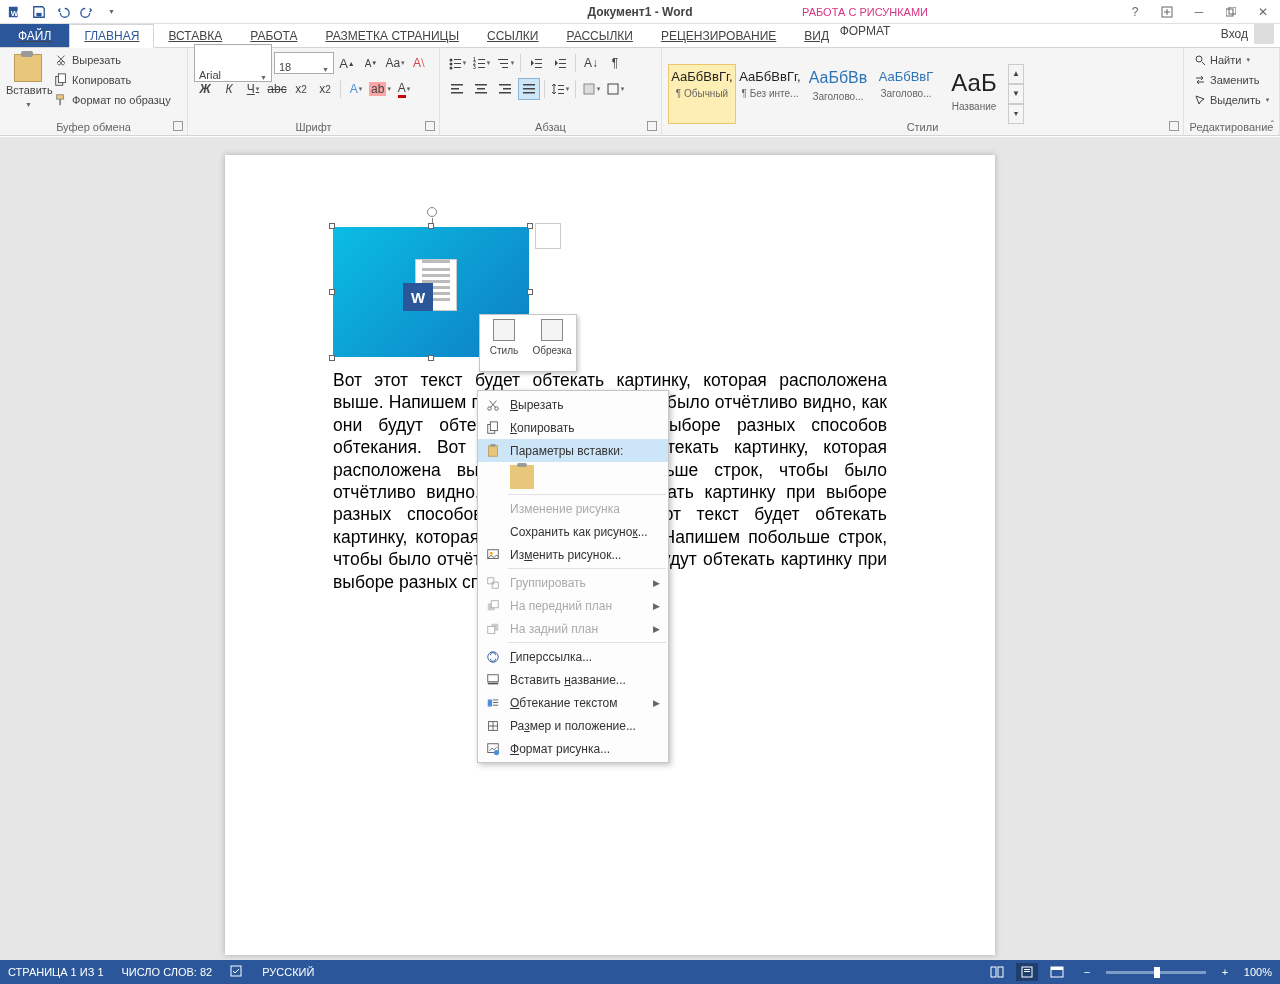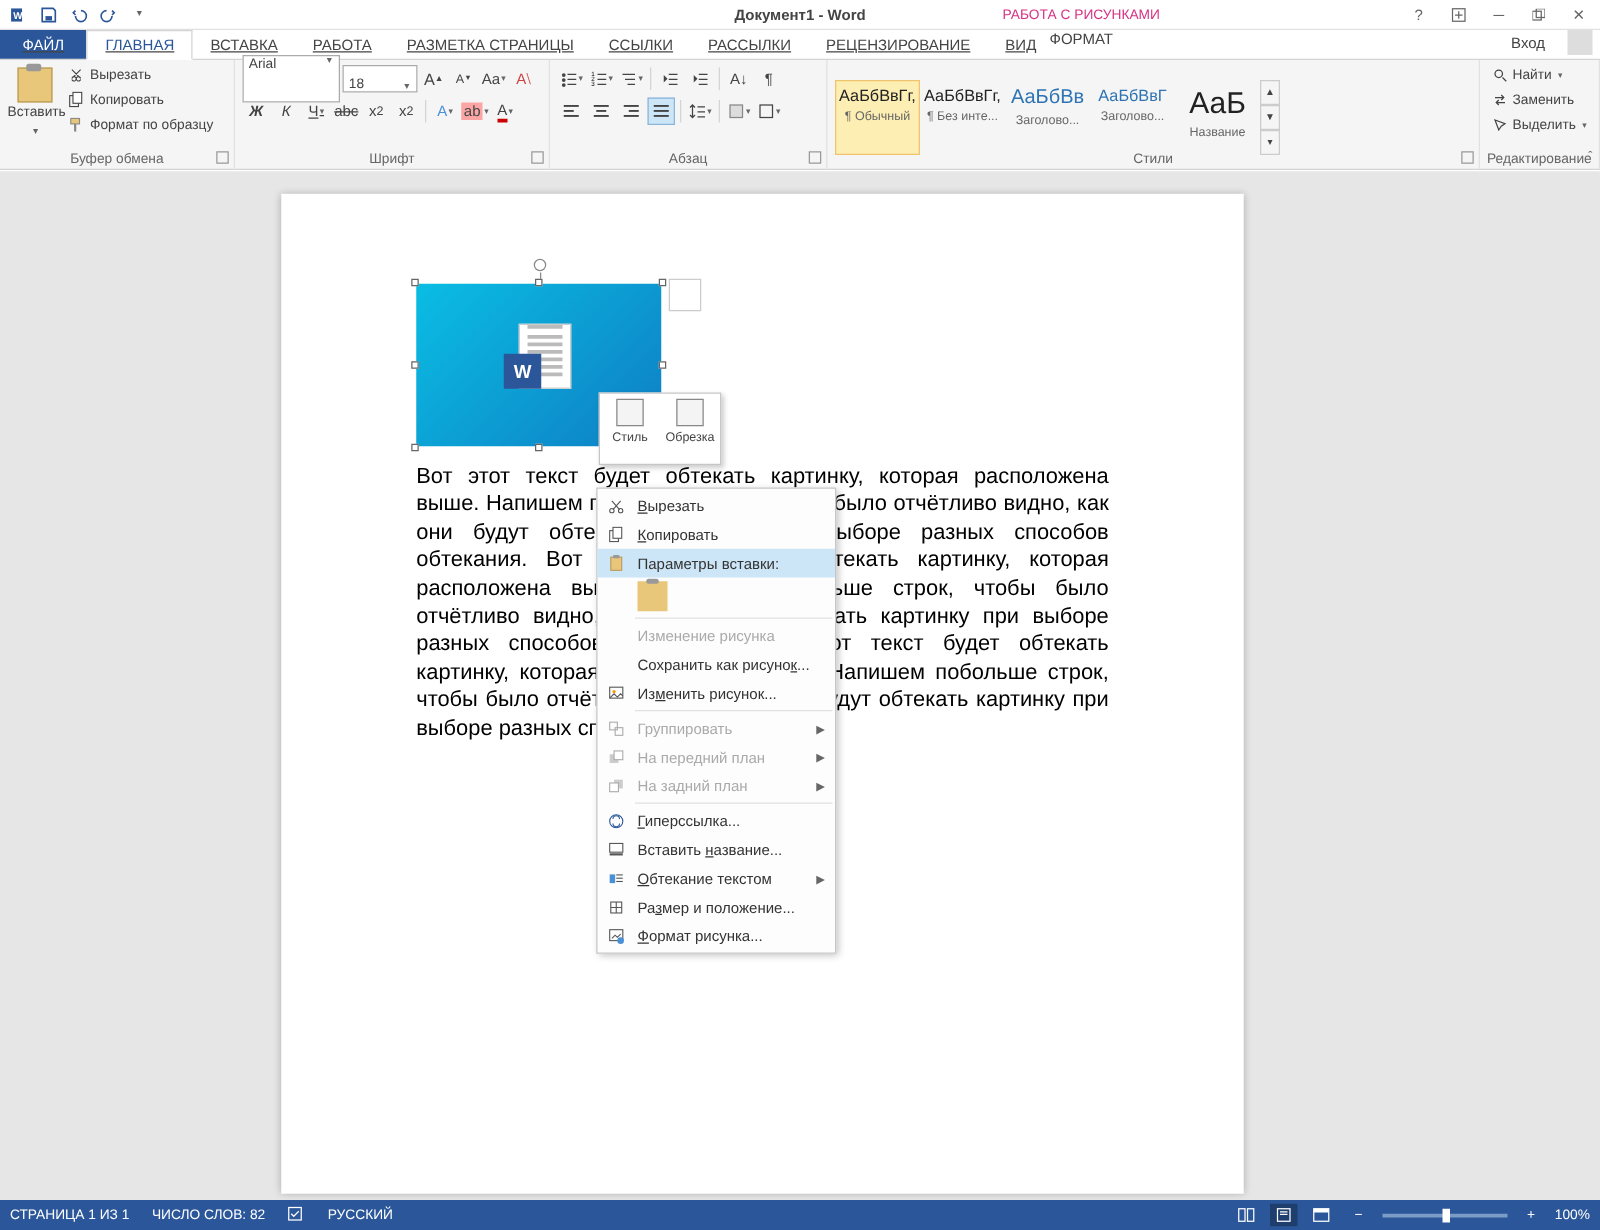--- a/index.html
+++ b/index.html
@@ -14,41 +14,41 @@
 .title-picturetools { position: absolute; left: 800px; font-size: 11px; color: #d63384; width: 130px; text-align: center; }
 .syscontrols { position: absolute; right: 4px; display: flex; gap: 6px; }
 .syscontrols div { width: 26px; height: 20px; display: flex; align-items: center; justify-content: center; color: #666; cursor: pointer; }
 
 
 .ribbon-tabs { height: 24px; display: flex; align-items: stretch; background: #fff; border-bottom: 1px solid #d4d4d4; position: relative; text-decoration: underline; }
 .tab { padding: 0 14px; font-size: 12px; color: #444; display: flex; align-items: center; cursor: pointer; }
 .tab-file { background: #2b579a; color: #fff; padding: 0 18px; }
 .tab-active { background: #fff; border: 1px solid #d4d4d4; border-bottom: 1px solid #fff; margin-bottom: -1px; color: #2b579a; }
 .tab-format { margin-left: auto; position: absolute; left: 800px; width: 130px; justify-content: center; }
-.login-area { position: absolute; right: 6px; display: flex; align-items: center; gap: 18px; font-size: 12px; }
+.login-area { position: absolute; right: 6px; display: flex; align-items: center; gap: 6px; font-size: 12px; }
 .avatar { width: 20px; height: 20px; background: #ddd; }
 
 
 .ribbon { height: 88px; background: #f5f5f5; border-bottom: 1px solid #d4d4d4; display: flex; position: relative; }
 .group { border-right: 1px solid #e1e1e1; padding: 2px 6px 0 6px; position: relative; display: flex; flex-direction: column; }
 .group-label { position: absolute; bottom: 2px; left: 0; right: 0; text-align: center; font-size: 11px; color: #666; }
 .group-dialog { position: absolute; bottom: 4px; right: 4px; width: 10px; height: 10px; border: 1px solid #999; }
 
 .clipboard-group { width: 188px; display: flex; flex-direction: row; }
 .paste-big { width: 44px; text-align: center; padding-top: 4px; cursor: pointer; }
 .paste-big .ic { width: 28px; height: 28px; margin: 0 auto; background: #e8c67a; border: 1px solid #b89a5a; position: relative; }
 .paste-big .ic:before { content: ''; position: absolute; top: -4px; left: 6px; width: 12px; height: 6px; background: #999; border-radius: 2px; }
 .paste-big-label { font-size: 11px; margin-top: 2px; }
 .clip-right { flex: 1; padding-left: 4px; }
 .clip-item { height: 20px; display: flex; align-items: center; gap: 4px; font-size: 11px; cursor: pointer; }
 .clip-item .smic { width: 14px; height: 14px; }
 
 .font-group { width: 252px; }
 .font-row { display: flex; align-items: center; gap: 2px; height: 26px; }
-.font-name { width: 78px; height: 38px; border: 1px solid #ababab; background: #fff; font-size: 11px; padding: 0 4px; display: flex; align-items: flex-start; justify-content: space-between; }
+.font-name { width: 78px; height: 38px; border: 1px solid #ababab; background: #fff; font-size: 11px; padding: 0 4px; display: flex; align-items: flex-end; justify-content: space-between; }
 .font-size { width: 60px; height: 22px; border: 1px solid #ababab; background: #fff; font-size: 11px; padding: 0 4px; display: flex; align-items: flex-end; justify-content: space-between; }
 .rb-btn { width: 22px; height: 22px; display: flex; align-items: center; justify-content: center; cursor: pointer; font-size: 12px; color: #444; }
 .rb-btn.bold { font-weight: bold; font-style: italic; }
 .rb-btn.italic { font-style: italic; }
 .rb-btn.underline { text-decoration: underline; }
 .rb-btn.strike { text-decoration: line-through; }
 .rb-sep { width: 1px; height: 18px; background: #d4d4d4; margin: 0 2px; }
 .arrow-down { font-size: 7px; color: #666; margin-left: 1px; }
 
 .para-group { width: 222px; }

